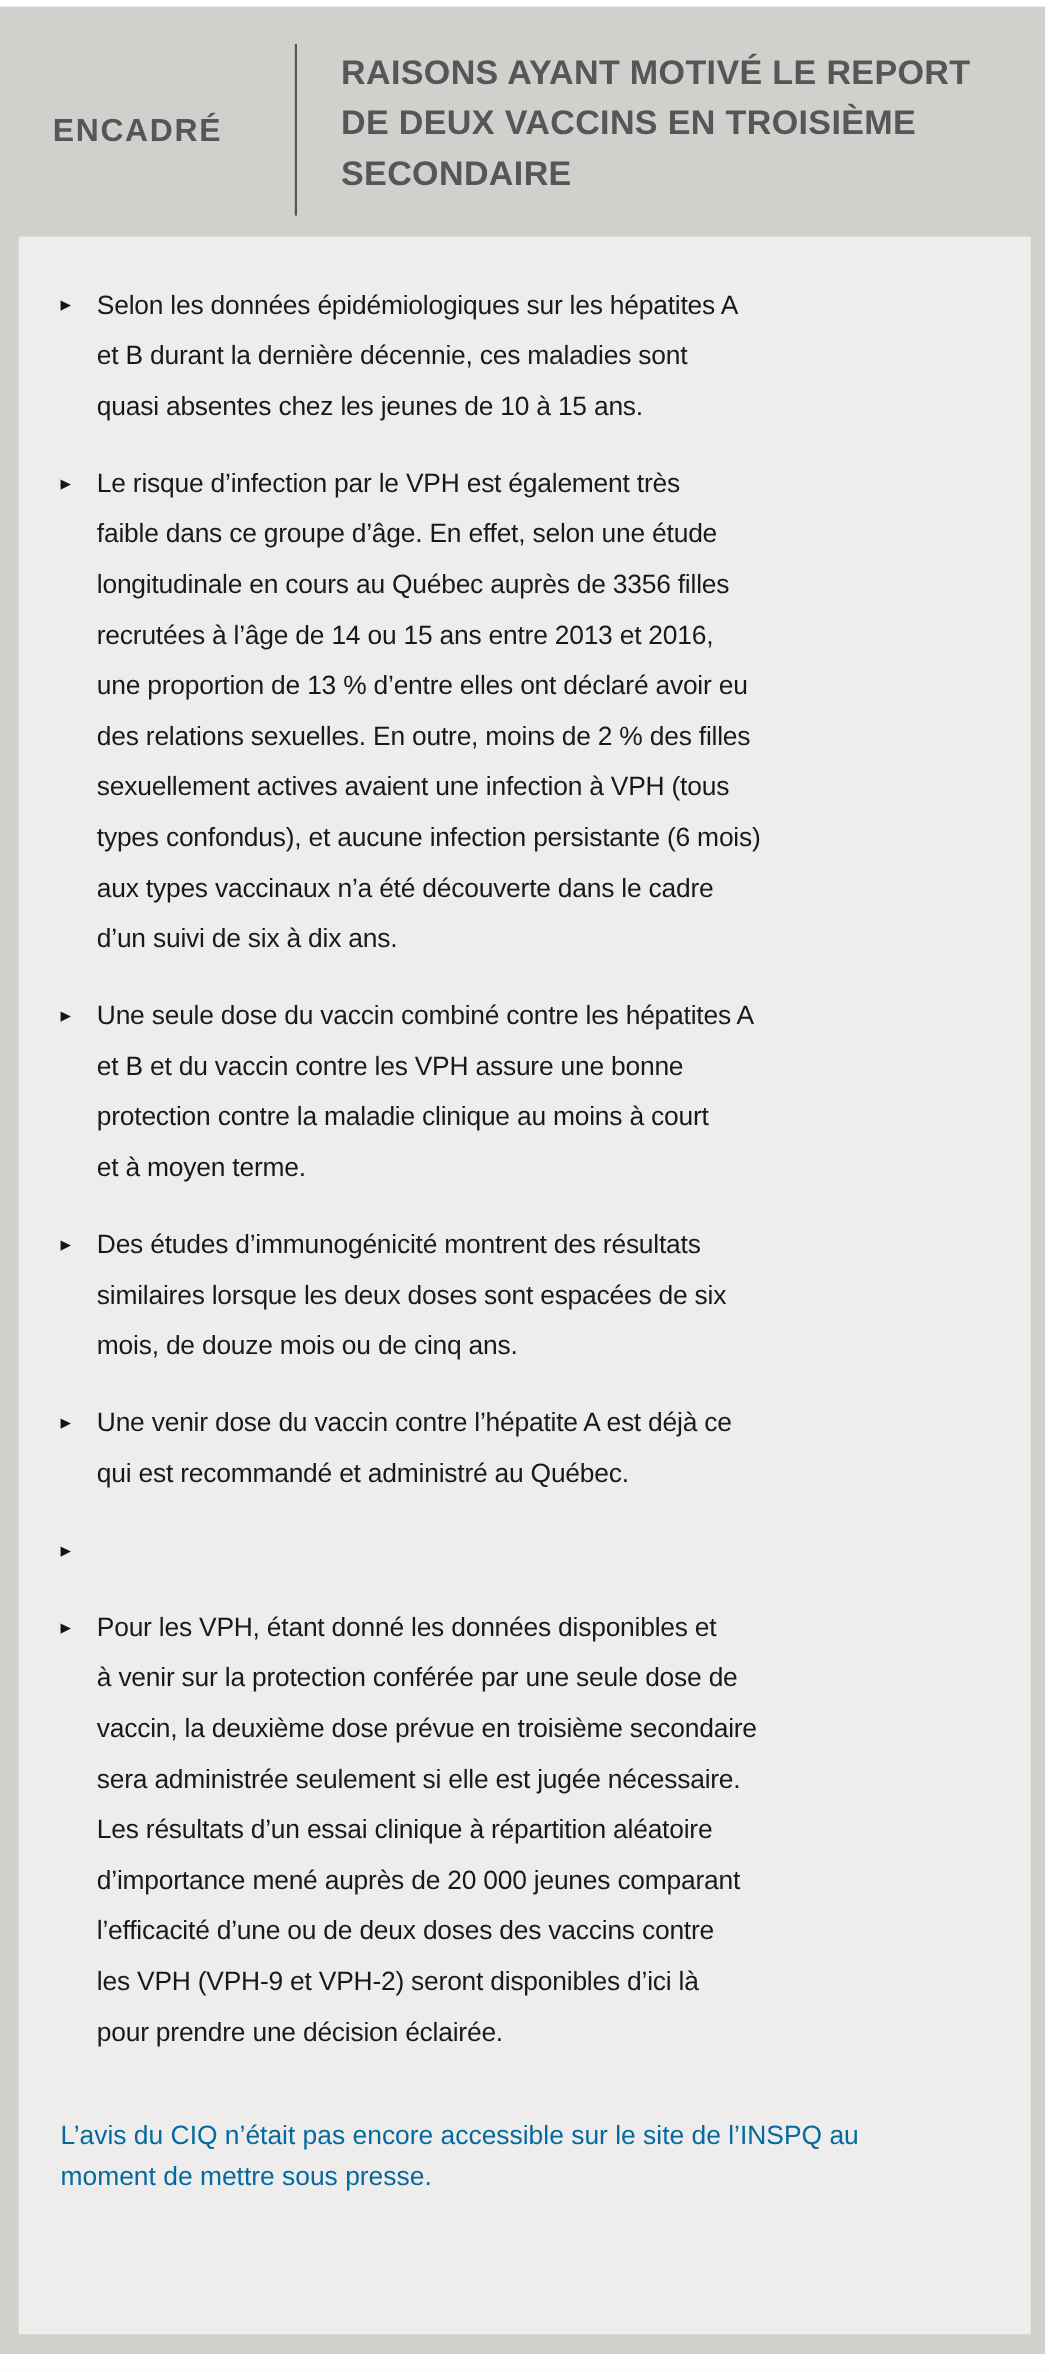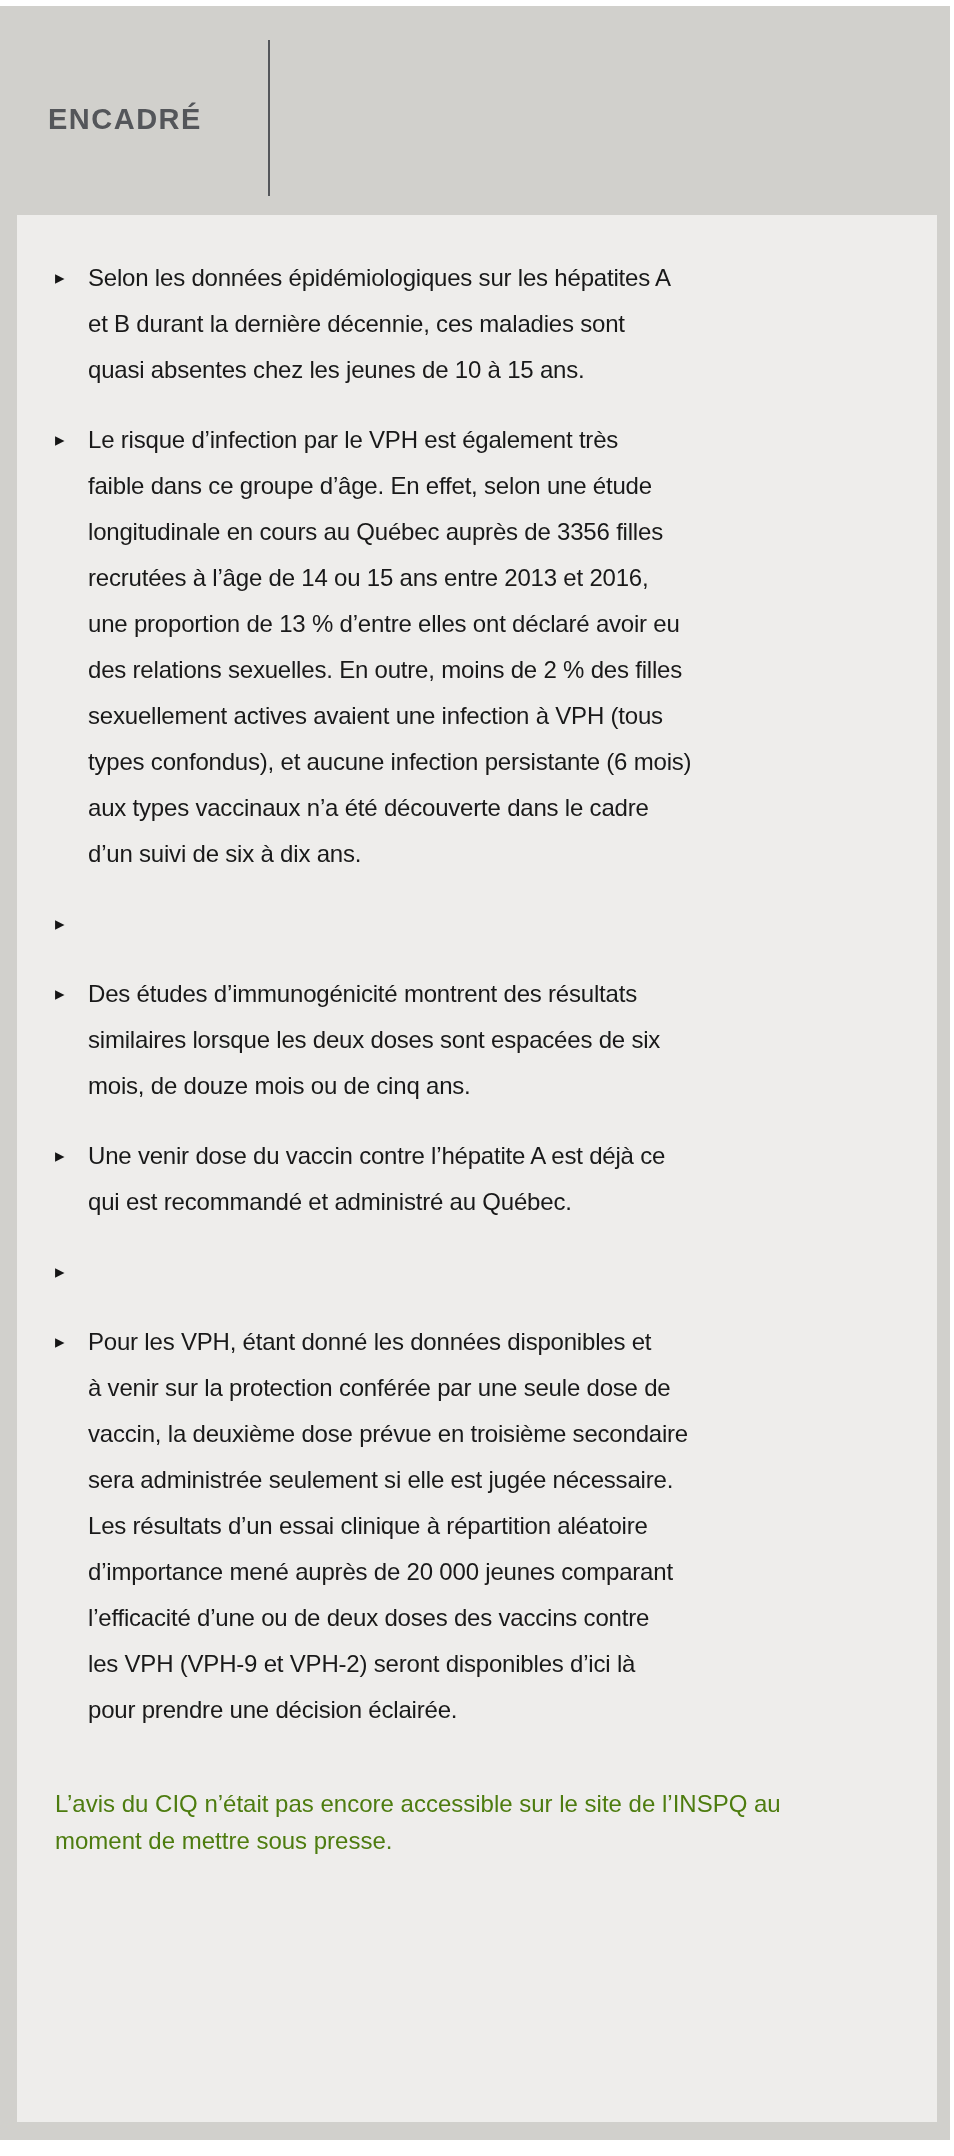--- a/index.html
+++ b/index.html
@@ -97,34 +97,37 @@
     line-height: 46px;
     letter-spacing: -0.2px;
     color: #191919;
     white-space: pre-line;
     font-stretch: condensed;
   }
   .footnote {
     margin: 52px 0 0 0;
     font-size: 24px;
     line-height: 37px;
-    color: #4d7c0f;
+    color: #0369a1;
     white-space: pre-line;
     font-stretch: condensed;
   }
 </style>
 </head>
 <body>
 
 <div class="page">
   <div class="frame">
 
     <div class="header">
       <div class="kicker">ENCADRÉ</div>
       <div class="divider"></div>
+      <h1 class="title">RAISONS AYANT MOTIVÉ LE REPORT
+DE DEUX VACCINS EN TROISIÈME
+SECONDAIRE</h1>
     </div>
 
     <div class="panel">
       <ul class="bullets">
 
         <li class="bullet">
           <span class="marker">▸</span>
           <p class="btext">Selon les données épidémiologiques sur les hépatites A
 et B durant la dernière décennie, ces maladies sont
 quasi absentes chez les jeunes de 10 à 15 ans.</p>
@@ -139,20 +142,24 @@
 une proportion de 13 % d’entre elles ont déclaré avoir eu
 des relations sexuelles. En outre, moins de 2 % des filles
 sexuellement actives avaient une infection à VPH (tous
 types confondus), et aucune infection persistante (6 mois)
 aux types vaccinaux n’a été découverte dans le cadre
 d’un suivi de six à dix ans.</p>
         </li>
 
         <li class="bullet">
           <span class="marker">▸</span>
+          <p class="btext">Une seule dose du vaccin combiné contre les hépatites A
+et B et du vaccin contre les VPH assure une bonne
+protection contre la maladie clinique au moins à court
+et à moyen terme.</p>
         </li>
 
         <li class="bullet">
           <span class="marker">▸</span>
           <p class="btext">Des études d’immunogénicité montrent des résultats
 similaires lorsque les deux doses sont espacées de six
 mois, de douze mois ou de cinq ans.</p>
         </li>
 
         <li class="bullet">

